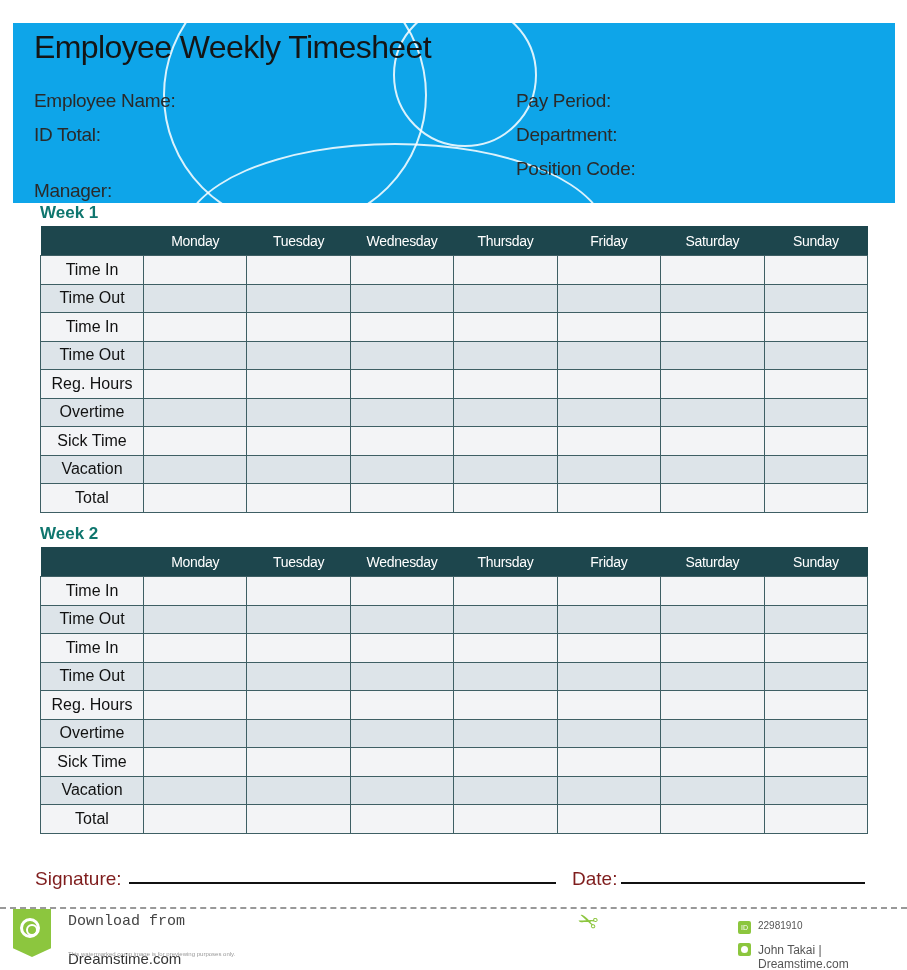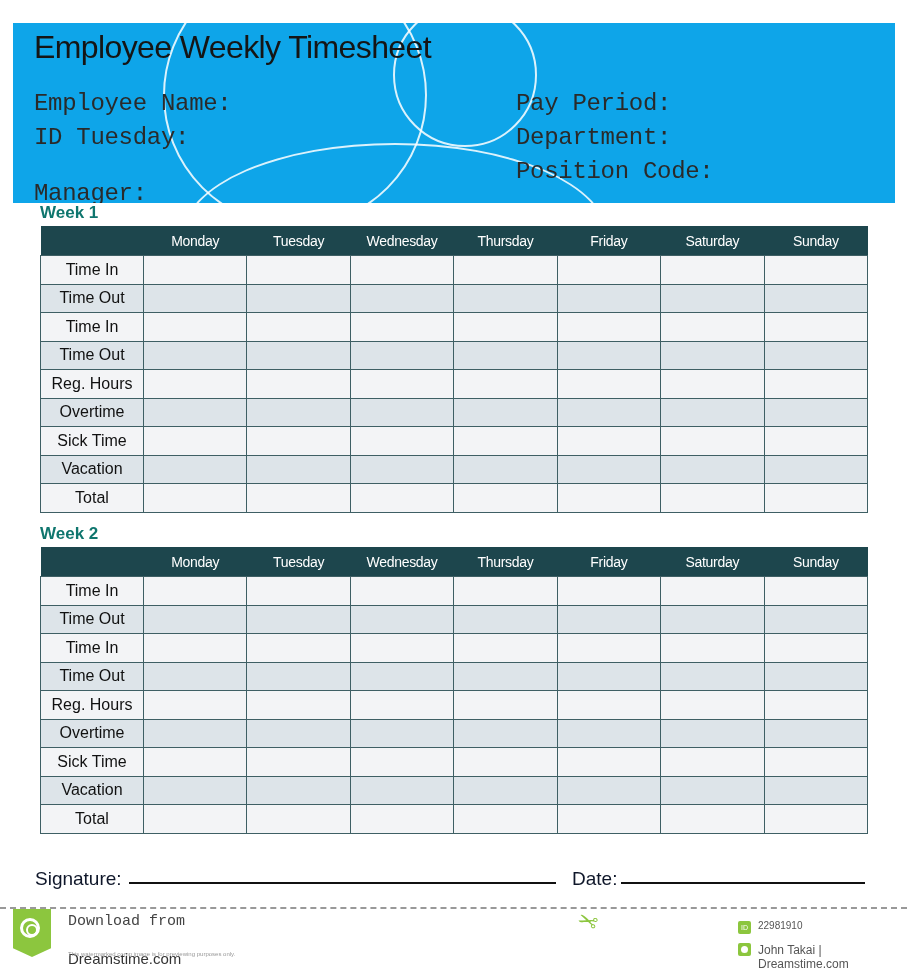--- a/index.html
+++ b/index.html
@@ -1,28 +1,28 @@
 <!DOCTYPE html>
 <html><head>
 <meta charset="utf-8">
 <style>
   html,body{margin:0;padding:0;background:#fff;}
   body{width:907px;height:970px;position:relative;overflow:hidden;font-family:"Liberation Sans",sans-serif;color:#1a1a1a;}
   .header{position:absolute;left:13px;top:23px;width:882px;height:180px;background:#0ea5e9;overflow:hidden;}
   .swirl{position:absolute;border:2px solid rgba(255,255,255,0.85);border-radius:50%;}
   .title{position:absolute;left:21px;top:6px;font-size:32px;letter-spacing:-0.6px;color:#151515;}
-  .field{position:absolute;font-size:24px;color:#2a2a2a;letter-spacing:-0.3px;font-family:Liberation Mono, monospace;}
+  .field{position:absolute;font-size:19px;color:#2a2a2a;letter-spacing:-0.3px;}
   .week-label{position:absolute;left:40px;font-size:17px;font-weight:bold;color:#0f766e;}
   table.ts{position:absolute;left:40px;width:828px;border-collapse:collapse;table-layout:fixed;}
   table.ts th{background:#1d464d;color:#fff;font-weight:normal;font-size:14px;height:29px;padding:0;text-align:center;letter-spacing:-0.3px;}
   table.ts td{border:1px solid #3e5f64;height:27.5px;padding:0;font-size:16px;text-align:center;color:#111;}
   table.ts tr:nth-child(odd) td{background:#f3f4f6;}
   table.ts tr:nth-child(even) td{background:#dde4e9;}
   table.ts col.lbl{width:103px;}
-  .sig{position:absolute;top:868px;font-size:19px;color:#0f172a;}
+  .sig{position:absolute;top:868px;font-size:19px;color:#7f1d1d;}
   .line{position:absolute;top:882px;height:2px;background:#111;}
   .footer-rule{position:absolute;left:0;top:907px;width:907px;border-top:2px dashed #999;}
   .badge{position:absolute;left:13px;top:909px;width:38px;height:48px;background:#8cc63e;clip-path:polygon(0 0,100% 0,100% 82%,50% 100%,0 82%);}
   .badge .spiral{position:absolute;left:7px;top:9px;width:20px;height:20px;border:3px solid #fff;border-radius:50%;box-sizing:border-box;}
   .badge .spiral::after{content:"";position:absolute;left:3px;top:3px;width:8px;height:8px;border:2px solid #fff;border-radius:50%;}
   .dl1{position:absolute;left:68px;top:913px;font-size:15px;color:#444;font-family:Liberation Mono, monospace;}
   .dl2{position:absolute;left:68px;top:950px;font-size:15px;font-weight:normal;color:#333;}
   .dl3{position:absolute;left:68px;top:951px;font-size:6px;color:#999;}
   .scissors{position:absolute;left:578px;top:906px;font-size:24px;color:#8cc63e;transform:rotate(200deg);}
   .idbadge{position:absolute;left:738px;top:921px;width:13px;height:13px;background:#8cc63e;border-radius:2px;color:#fff;font-size:7px;text-align:center;line-height:13px;}
@@ -33,21 +33,21 @@
 </style>
 </head>
 <body>
 
 <div class="header">
   <div class="swirl" style="left:150px;top:-60px;width:260px;height:260px;"></div>
   <div class="swirl" style="left:380px;top:-20px;width:140px;height:140px;"></div>
   <div class="swirl" style="left:170px;top:120px;width:420px;height:180px;"></div>
   <div class="title">Employee Weekly Timesheet</div>
   <div class="field" style="left:21px;top:67px;">Employee Name:</div>
-  <div class="field" style="left:21px;top:101px;">ID Tuesday:</div>
+  <div class="field" style="left:21px;top:101px;">ID Total:</div>
   <div class="field" style="left:21px;top:135px;margin-top:22px;">Manager:</div>
   <div class="field" style="left:503px;top:67px;">Pay Period:</div>
   <div class="field" style="left:503px;top:101px;">Department:</div>
   <div class="field" style="left:503px;top:135px;">Position Code:</div>
 </div>
 
 <div class="week-label" style="top:203px;">Week 1</div>
 <table class="ts" style="top:226px;">
   <colgroup>
       <col class="lbl">

